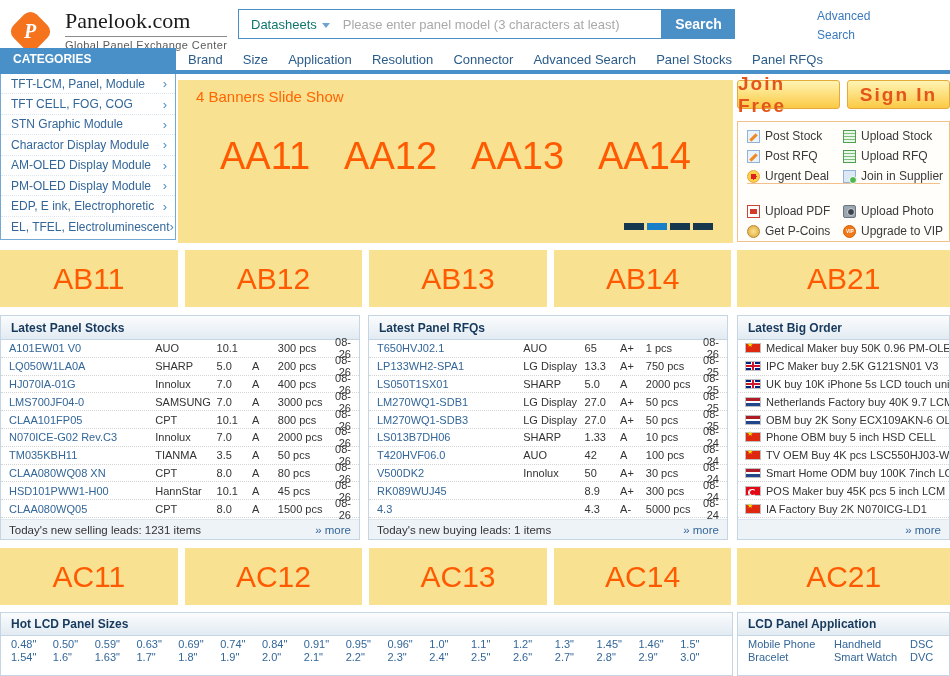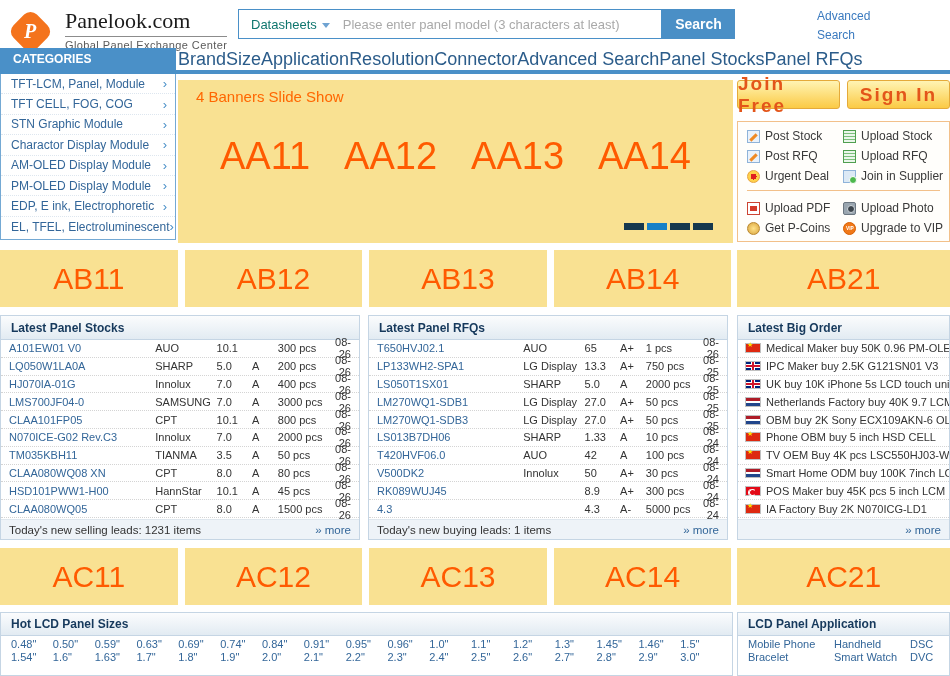--- a/index.html
+++ b/index.html
@@ -23,21 +23,21 @@
   .search-input { border:none; outline:none; flex:1; font-size:13px; color:#555; padding:0 8px; font-family:"Liberation Sans",sans-serif; }
   .search-input::placeholder { color:#a9a9a9; }
   .search-btn { width:73px; height:30px; background:#4a8fc6; color:#fff; font-weight:bold; font-size:14px; border:none; cursor:pointer; font-family:"Liberation Sans",sans-serif; }
   .adv-link { position:absolute; left:817px; top:7px; width:66px; color:#3a7abf; font-size:12px; line-height:1.55; cursor:pointer; }
 
   
   .categories-tab { position:absolute; left:0; top:48px; width:176px; height:22px; background:#4a90c8; color:#fff;
     font-weight:bold; font-size:12px; display:flex; align-items:center; padding-left:13px; cursor:pointer; }
   .nav-links { position:absolute; left:178px; top:48px; width:655px; height:22px; display:flex; align-items:center;
     justify-content:space-around; }
-  .nav-link { font-size:18px; color:#2b5c8a; cursor:pointer; white-space:nowrap; }
+  .nav-link { font-size:13px; color:#2b5c8a; cursor:pointer; white-space:nowrap; }
   .blue-bar { position:absolute; left:0; top:70px; width:950px; height:4px; background:#4a90c8; }
 
   
   .sidebar { position:absolute; left:0; top:74px; width:176px; height:166px; border:1px solid #74a9d4; border-top:none; background:#fff; }
   .side-item { height:20.4px; display:flex; align-items:center; justify-content:space-between; padding:0 8px 0 10px;
     font-size:12px; color:#336699; border-bottom:1px dotted #dde6ef; cursor:pointer; white-space:nowrap; }
   .side-item:last-child { border-bottom:none; }
   .side-arrow { color:#4a90c8; font-size:13px; }
 
   
@@ -52,21 +52,21 @@
 
   
   .account { position:absolute; left:737px; top:80px; width:213px; height:163px; }
   .btn-row { display:flex; justify-content:space-between; }
   .yellow-btn { width:103px; height:29px; border:1px solid #e5aa3a; border-radius:3px;
     background:linear-gradient(#fff4b4,#fbca45); color:#e3551a; font-weight:bold; font-size:19px; letter-spacing:2px;
     display:flex; align-items:center; justify-content:center; cursor:pointer; }
   .quick-box { margin-top:12px; height:121px; border:1px solid #f2c08a; background:#fffefb; padding:7px 9px 6px 9px;
     display:flex; flex-direction:column; }
   .quick-grid { display:grid; grid-template-columns:96px 1fr; row-gap:6px; }
-  .quick-grid.g2 { margin-top:7px; padding-top:10px; border-top:1px solid #f2c08a; }
+  .quick-grid.g2 { padding-top:20px; border-top:1px solid #f2c08a; }
   .quick-link { display:flex; align-items:center; gap:5px; font-size:12px; color:#3a3a3a; cursor:pointer; white-space:nowrap; }
   .qicon { width:13px; height:13px; flex:none; position:relative; }
   .compose-icon { background:#eaf2fb; border:1px solid #8fb3d9; }
   .compose-icon::after { content:""; position:absolute; width:9px; height:3px; background:#f08a24; transform:rotate(-45deg); top:5px; left:1px; }
   .upload-table-icon { border:1px solid #4f9f4f; background:repeating-linear-gradient(#eaf6ea 0 2px, #7cbf7c 2px 3px); }
   .hot-deal-icon { border-radius:50%; background:radial-gradient(circle at center,#e02020 0 3px,#ffd24a 3px); border:1px solid #e8a33d; }
   .join-supplier-icon { background:#dce9f5; border:1px solid #8fb3d9; }
   .join-supplier-icon::after { content:""; position:absolute; right:-2px; bottom:-2px; width:6px; height:6px; border-radius:50%; background:#4db84d; border:1px solid #fff; }
   .pdf-icon { background:#fff; border:1px solid #cc4433; }
   .pdf-icon::after { content:""; position:absolute; left:2px; top:3px; right:2px; height:5px; background:#d43a2a; }

